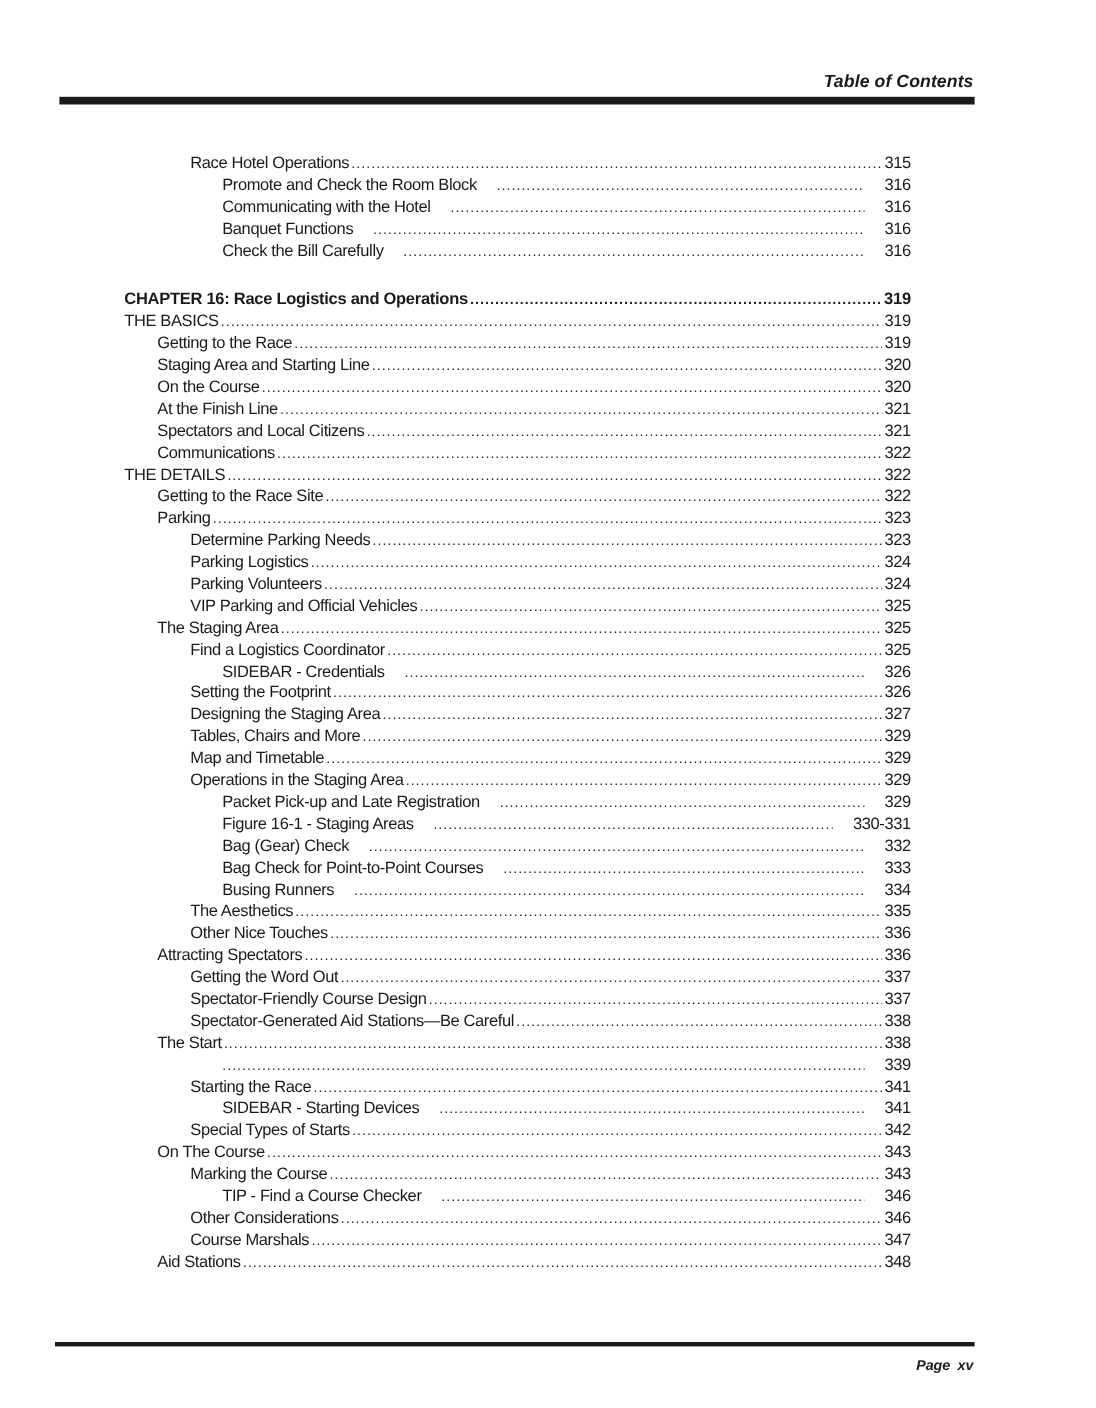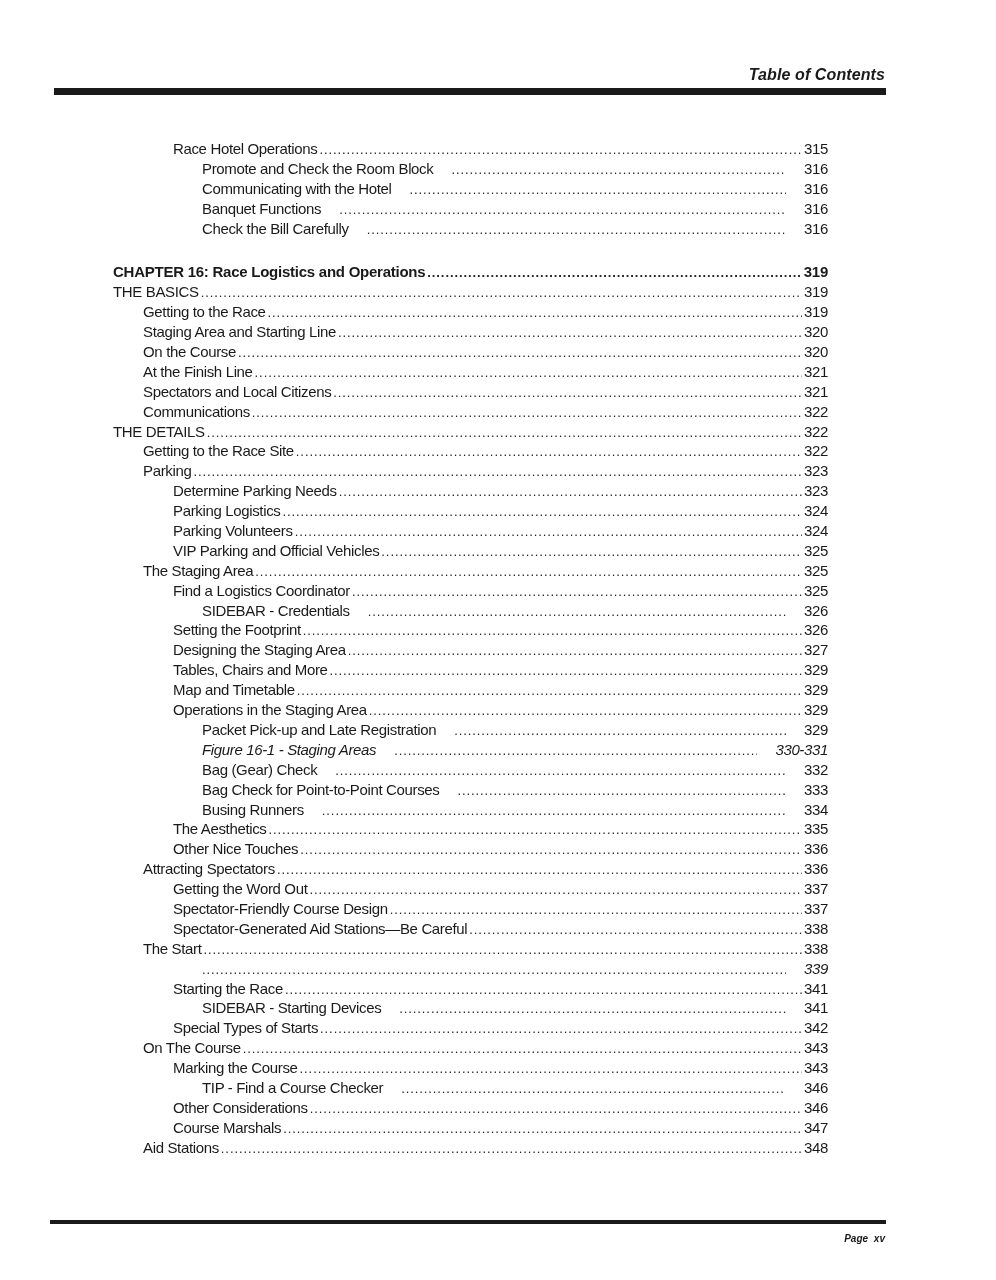--- a/index.html
+++ b/index.html
@@ -2,35 +2,35 @@
 <html><head>
   <meta charset="utf-8">
   <style>
     html, body { margin: 0; padding: 0; background: #ffffff; }
     body { width: 996px; height: 1280px; position: relative; overflow: hidden;
            font-family: "Liberation Sans", sans-serif; color: #1a1a1a; }
     .header-title { position: absolute; right: 111px; top: 66px; font-size: 16px;
                     font-weight: bold; font-style: italic; letter-spacing: 0.1px; }
     .header-rule { position: absolute; left: 54px; width: 832px; top: 88px; height: 7px; background: #1a1a1a; }
     .footer-rule { position: absolute; left: 50px; width: 836px; top: 1220px; height: 4px; background: #1a1a1a; }
-    .footer-page { position: absolute; right: 111px; top: 1233px; font-size: 10px;
+    .footer-page { position: absolute; right: 111px; top: 1233px; font-size: 13px;
                    font-weight: bold; font-style: italic; word-spacing: 3px; }
     .toc { position: absolute; left: 113px; top: 139px; width: 715px; }
     .toc-row { display: flex; align-items: baseline; height: 19.9px; font-size: 15px;
                line-height: 19.9px; letter-spacing: -0.35px; white-space: nowrap; }
     .toc-row .lbl { flex: 0 0 auto; padding-right: 2px; }
     .toc-row .dots { flex: 1 1 auto; overflow: hidden; color: #222; letter-spacing: 0.9px; font-size: 13px; }
     .toc-row .dots::before { content: "........................................................................................................................................................................................................................................................................"; }
     .toc-row .pg { flex: 0 0 auto; padding-left: 2px; text-align: center; }
     .lvl0 { padding-left: 0; }
     .lvl1 { padding-left: 30px; }
     .lvl2 { padding-left: 60px; }
     .lvl3 { padding-left: 89px; gap: 16px; }
     .chapter { font-weight: bold; letter-spacing: -0.25px; }
-    .italic .lbl, .italic .pg { font-style: italic; }
+    .italic .lbl, .italic .pg { }
     .gap { height: 24px; }
   </style>
 </head>
 <body>
 
 <div class="header-title">Table of Contents</div>
 <div class="header-rule"></div>
 
 <div class="toc">
   <div id="toc-top">

